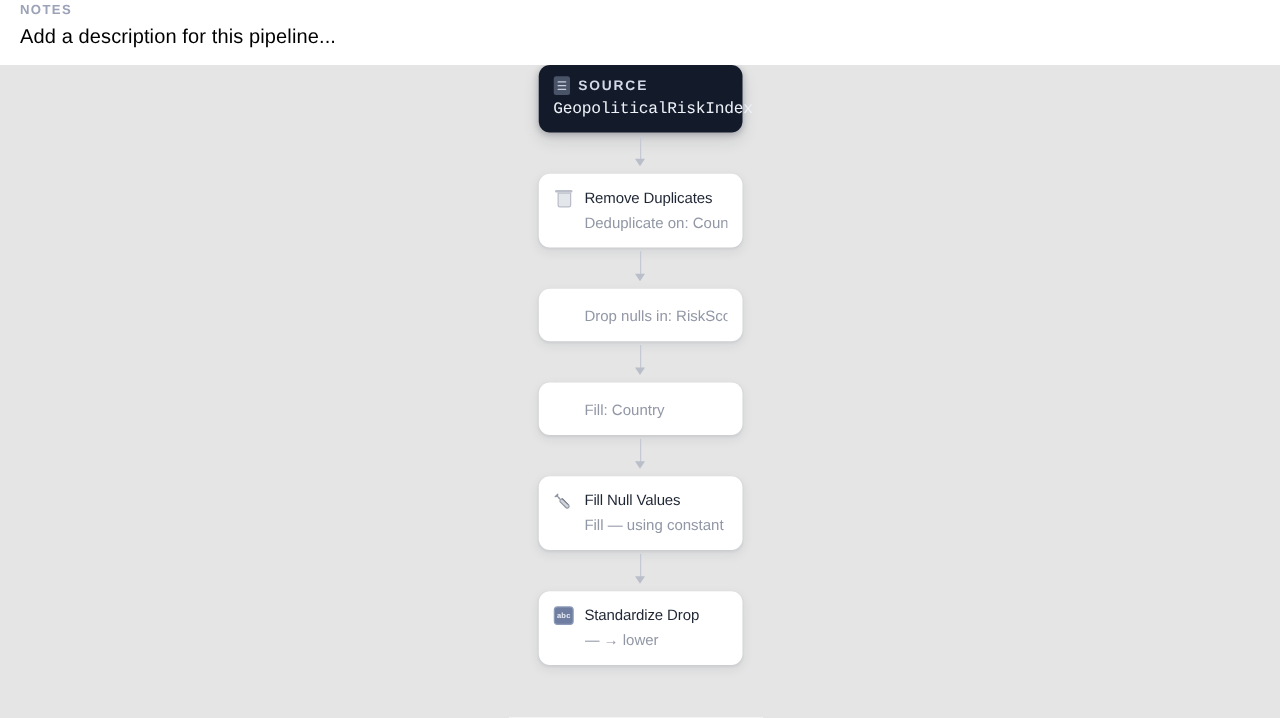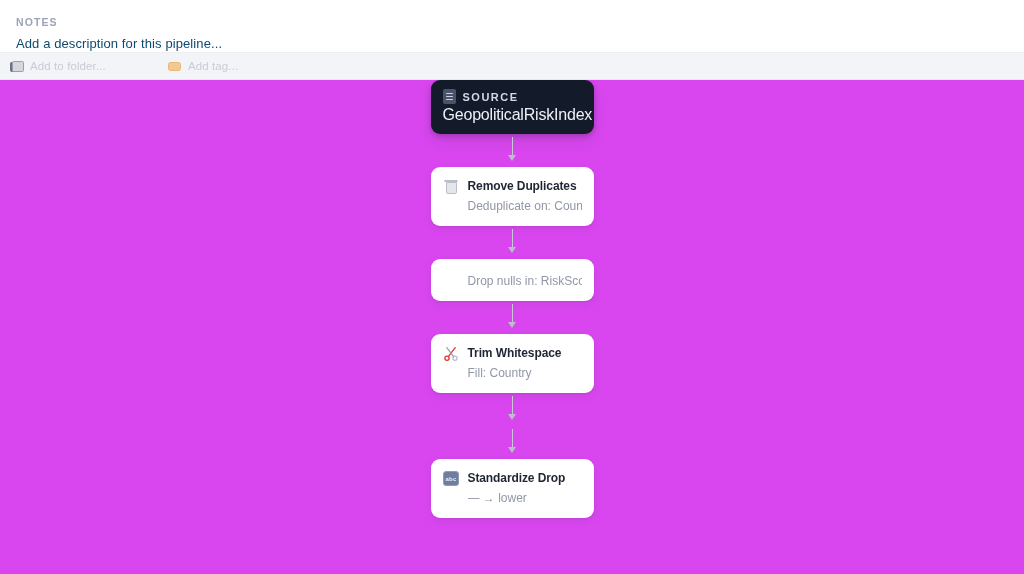--- a/index.html
+++ b/index.html
@@ -18,37 +18,37 @@
     width: 1024px;
     height: 574px;
     display: flex;
     flex-direction: column;
   }
 
   
   .notes-panel {
     height: 52px;
     background: #ffffff;
-    padding: 14px 16px 0 16px;
+    padding: 0 16px 0 16px;
     flex: 0 0 auto;
   }
 
   .notes-label {
     font-size: 10.5px;
     font-weight: bold;
     letter-spacing: 1.1px;
     color: #9ca3b8;
     text-transform: uppercase;
     line-height: 16px;
   }
 
   .notes-placeholder {
     margin-top: 6px;
-    font-size: 13px;
-    color: #0c4a6e;
+    font-size: 16px;
+    color: #000000;
     line-height: 16px;
     letter-spacing: 0.1px;
   }
 
   
   .meta-bar {
     height: 28px;
     background: #f3f4f7;
     border-top: 1px solid #eceef2;
     border-bottom: 1px solid #e6e8ee;
@@ -104,21 +104,21 @@
     background: #f3c892;
     border: 1px solid #e9b873;
     border-radius: 2.5px;
     flex: 0 0 auto;
   }
 
   
   .canvas {
     position: relative;
     flex: 1 1 auto;
-    background: #d946ef;
+    background: #e5e5e5;
     overflow: hidden;
   }
 
   .flow {
     position: absolute;
     left: 0;
     top: 0;
     width: 100%;
     display: flex;
     flex-direction: column;
@@ -169,42 +169,42 @@
   }
 
   .source-label {
     font-size: 11px;
     font-weight: bold;
     letter-spacing: 1.5px;
     color: #d3d9e6;
   }
 
   .source-name {
-    font-family: Liberation Sans, sans-serif;
-    font-size: 16px;
+    font-family: Liberation Mono, monospace;
+    font-size: 13px;
     color: #eef1f7;
     letter-spacing: -0.2px;
     line-height: 16px;
   }
 
   .node.step {
     background: #ffffff;
     padding: 11px 12px 12px 12px;
     box-shadow: 0 1px 2px rgba(30,38,60,0.07), 0 3px 9px rgba(30,38,60,0.08);
   }
 
   .step-head {
     display: flex;
     align-items: center;
     gap: 8px;
   }
 
   .step-title {
     font-size: 12px;
-    font-weight: bold;
+    font-weight: normal;
     color: #1f2633;
     letter-spacing: -0.1px;
     line-height: 15px;
   }
 
   .step-sub {
     margin-top: 4px;
     margin-left: 25px;
     font-size: 12px;
     color: #9197a5;
@@ -305,30 +305,20 @@
 </head>
 <body>
 
 <div id="app">
 
   <div class="notes-panel">
     <div class="notes-label">NOTES</div>
     <div class="notes-placeholder">Add a description for this pipeline...</div>
   </div>
 
-  <div class="meta-bar">
-    <div class="meta-chip folder">
-      <span class="folder-ico"></span>
-      <span class="meta-chip-text">Add to folder...</span>
-    </div>
-    <div class="meta-chip tag">
-      <span class="tag-ico"></span>
-      <span class="meta-chip-text">Add tag...</span>
-    </div>
-  </div>
 
   <div class="canvas">
     <div class="flow">
 
       <div class="node source">
         <div class="source-head">
           <span class="src-ico">
             <span></span>
               <span></span>
               <span></span>
@@ -362,39 +352,40 @@
       <div class="node step">
         <div class="step-sub">Drop nulls in: RiskScor...</div>
       </div>
 
       <div class="conn">
         <span class="line"></span>
           <span class="arrow"></span>
       </div>
 
       <div class="node step">
-        <div class="step-head">
-          <span class="step-ico ico-scissors">
-            <svg width="16" height="16" viewBox="0 0 16 16">
-              <circle cx="4" cy="12.2" r="2.1" fill="none" stroke="#e0352b" stroke-width="1.3"></circle>
-              <circle cx="12" cy="12.2" r="2.1" fill="none" stroke="#b9bec9" stroke-width="1.3"></circle>
-              <path d="M5.3 10.6 L12.2 1.6" stroke="#e0352b" stroke-width="1.3" fill="none" stroke-linecap="round"></path>
-              <path d="M10.7 10.6 L3.8 1.6" stroke="#9aa0ab" stroke-width="1.3" fill="none" stroke-linecap="round"></path>
-            </svg>
-          </span>
-          <span class="step-title">Trim Whitespace</span>
-        </div>
         <div class="step-sub">Fill: Country</div>
       </div>
 
       <div class="conn">
         <span class="line"></span>
           <span class="arrow"></span>
       </div>
 
+      <div class="node step">
+        <div class="step-head">
+          <span class="step-ico ico-wrench">
+            <svg width="16" height="16" viewBox="0 0 16 16">
+              <path d="M3.2 2.3 a3.1 3.1 0 0 0 3.9 3.9 L12 11.1 a1.5 1.5 0 0 1 -2.1 2.1 L5 8.3 a3.1 3.1 0 0 0 -3.9 -3.9 z" fill="#cfd3db" stroke="#8e949f" stroke-width="0.9" stroke-linejoin="round"></path>
+              <path d="M6.3 5.4 L11.6 10.7" stroke="#6f7480" stroke-width="0.8" fill="none"></path>
+            </svg>
+          </span>
+          <span class="step-title">Fill Null Values</span>
+        </div>
+        <div class="step-sub">Fill — using constant</div>
+      </div>
 
       <div class="conn">
         <span class="line"></span>
           <span class="arrow"></span>
       </div>
 
       <div class="node step">
         <div class="step-head">
           <span class="step-ico">
             <span class="ico-abc">abc</span>

